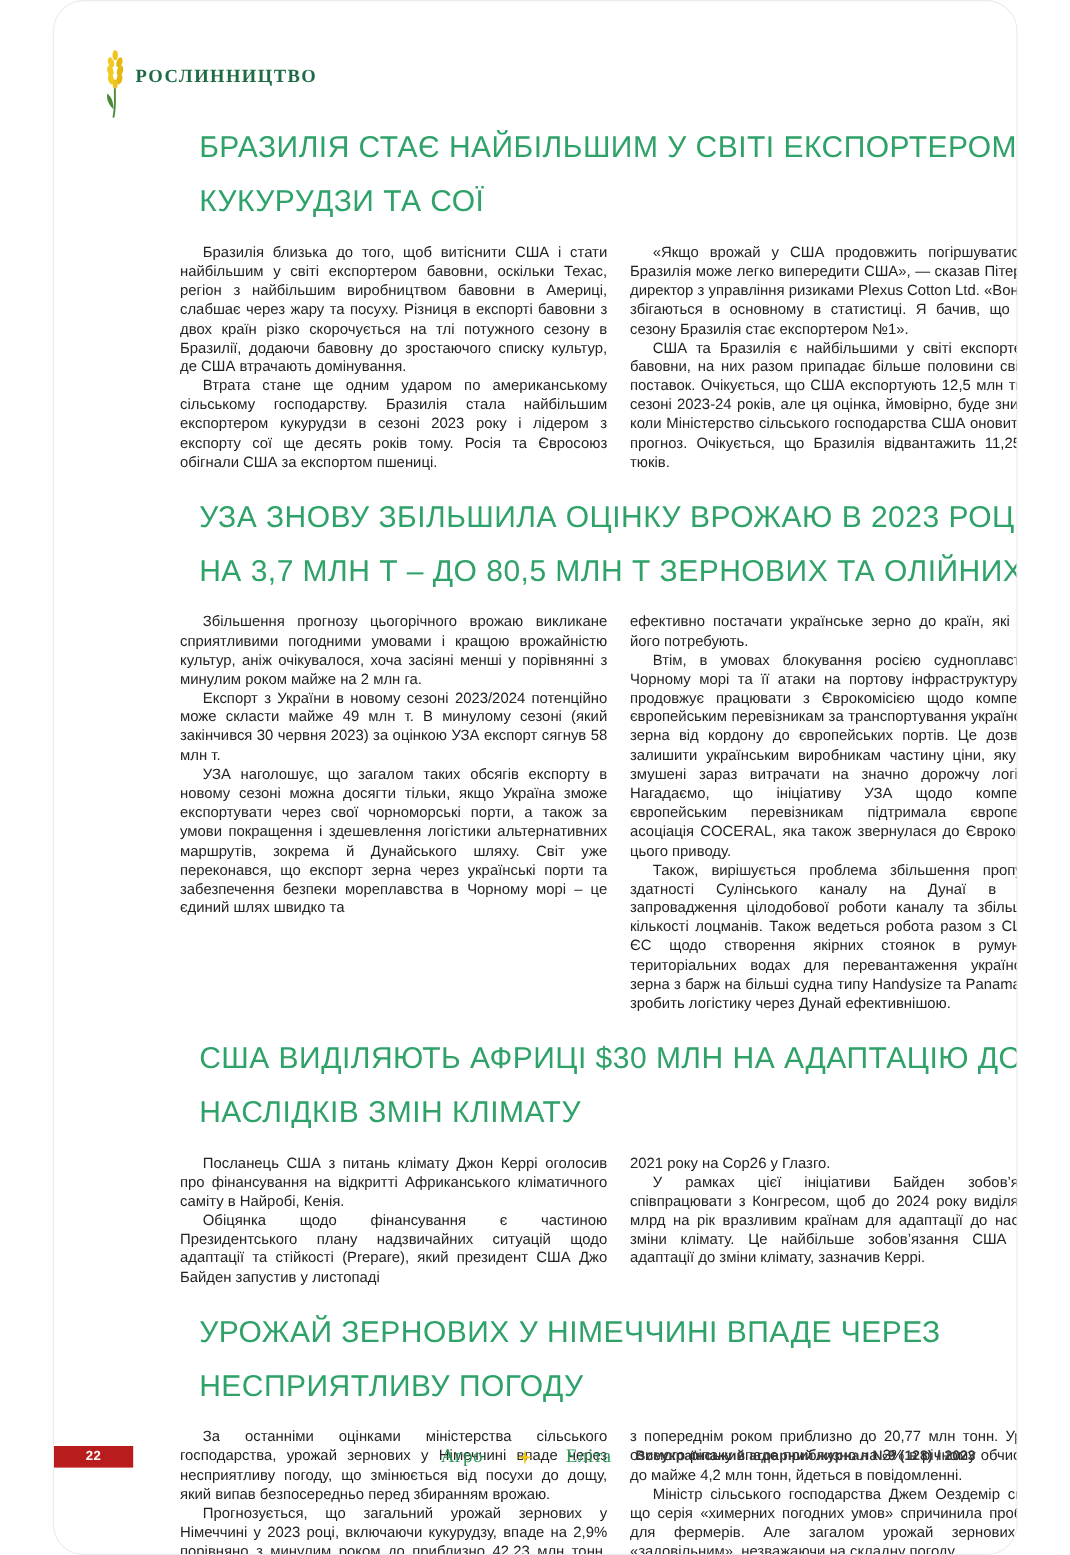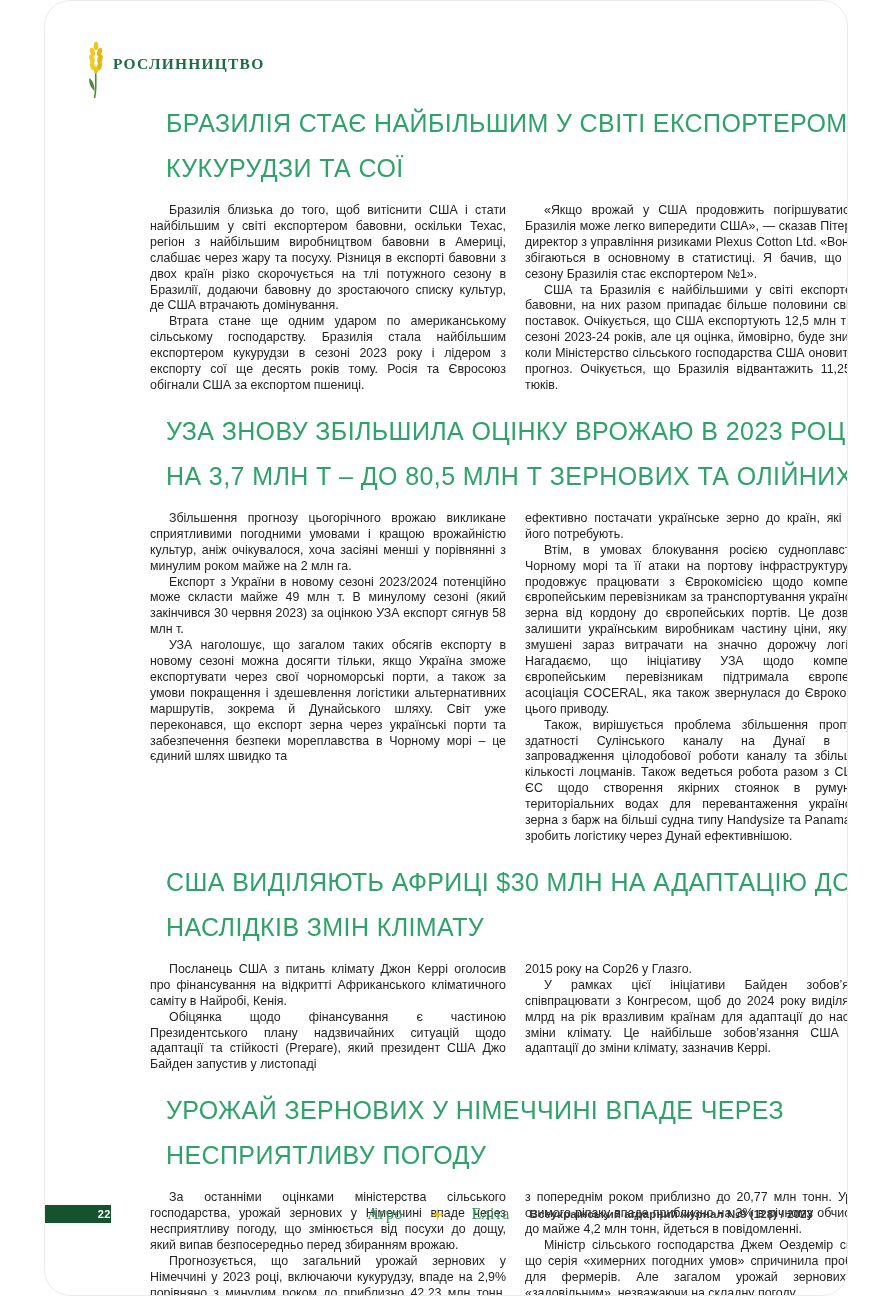--- a/index.html
+++ b/index.html
@@ -49,22 +49,22 @@
     color:#232323;
   }
   .para.noindent{text-indent:0;}
   
   .page-footer{
     position:absolute;left:0;right:0;top:1203px;height:20px;
     display:flex;align-items:center;justify-content:space-between;
   }
   .pagenum-box{
     width:66px;height:18px;
-    background:#14532d;
-    display:flex;align-items:center;justify-content:flex-end;
+    background:#b91c1c;
+    display:flex;align-items:center;justify-content:center;
   }
   .pagenum{color:#ffffff;font-size:11px;font-weight:700;letter-spacing:0.5px;}
   .footer-right{display:flex;align-items:center;gap:20px;margin-right:34px;}
   .logo{display:flex;align-items:center;font-family:"Liberation Serif", serif;font-size:16px;color:#2d9657;letter-spacing:0.3px;gap:29px;}
   .star-icon{width:13px;height:13px;margin:0 -1px;}
   .journal-info{font-size:11.5px;font-weight:700;color:#3a3a3a;letter-spacing:0.1px;}
 </style>
 </head>
 <body>
 
@@ -120,21 +120,21 @@
   </section>
 
   <section class="article">
     <h2 class="article-title">США ВИДІЛЯЮТЬ АФРИЦІ $30 МЛН НА АДАПТАЦІЮ ДО НАСЛІДКІВ ЗМІН КЛІМАТУ</h2>
     <div class="cols">
       <div class="col col-left">
             <p class="para">Посланець США з питань клімату Джон Керрі оголосив про фінансування на відкритті Африканського кліматичного саміту в Найробі, Кенія.</p>
             <p class="para">Обіцянка щодо фінансування є частиною Президентського плану надзвичайних ситуацій щодо адаптації та стійкості (Prepare), який президент США Джо Байден запустив у листопаді</p>
           </div>
       <div class="col col-right">
-            <p class="para noindent">2015 року на Cop26 у Глазго.</p>
+            <p class="para noindent">2021 року на Cop26 у Глазго.</p>
             <p class="para">У рамках цієї ініціативи Байден зобов’язався співпрацювати з Конгресом, щоб до 2024 року виділяти $3 млрд на рік вразливим країнам для адаптації до наслідків зміни клімату. Це найбільше зобов’язання США щодо адаптації до зміни клімату, зазначив Керрі.</p>
           </div>
     </div>
   </section>
 
   <section class="article">
     <h2 class="article-title">УРОЖАЙ ЗЕРНОВИХ У НІМЕЧЧИНІ ВПАДЕ ЧЕРЕЗ НЕСПРИЯТЛИВУ ПОГОДУ</h2>
     <div class="cols">
       <div class="col col-left">
             <p class="para">За останніми оцінками міністерства сільського господарства, урожай зернових у Німеччині впаде через несприятливу погоду, що змінюється від посухи до дощу, який випав безпосередньо перед збиранням врожаю.</p>

